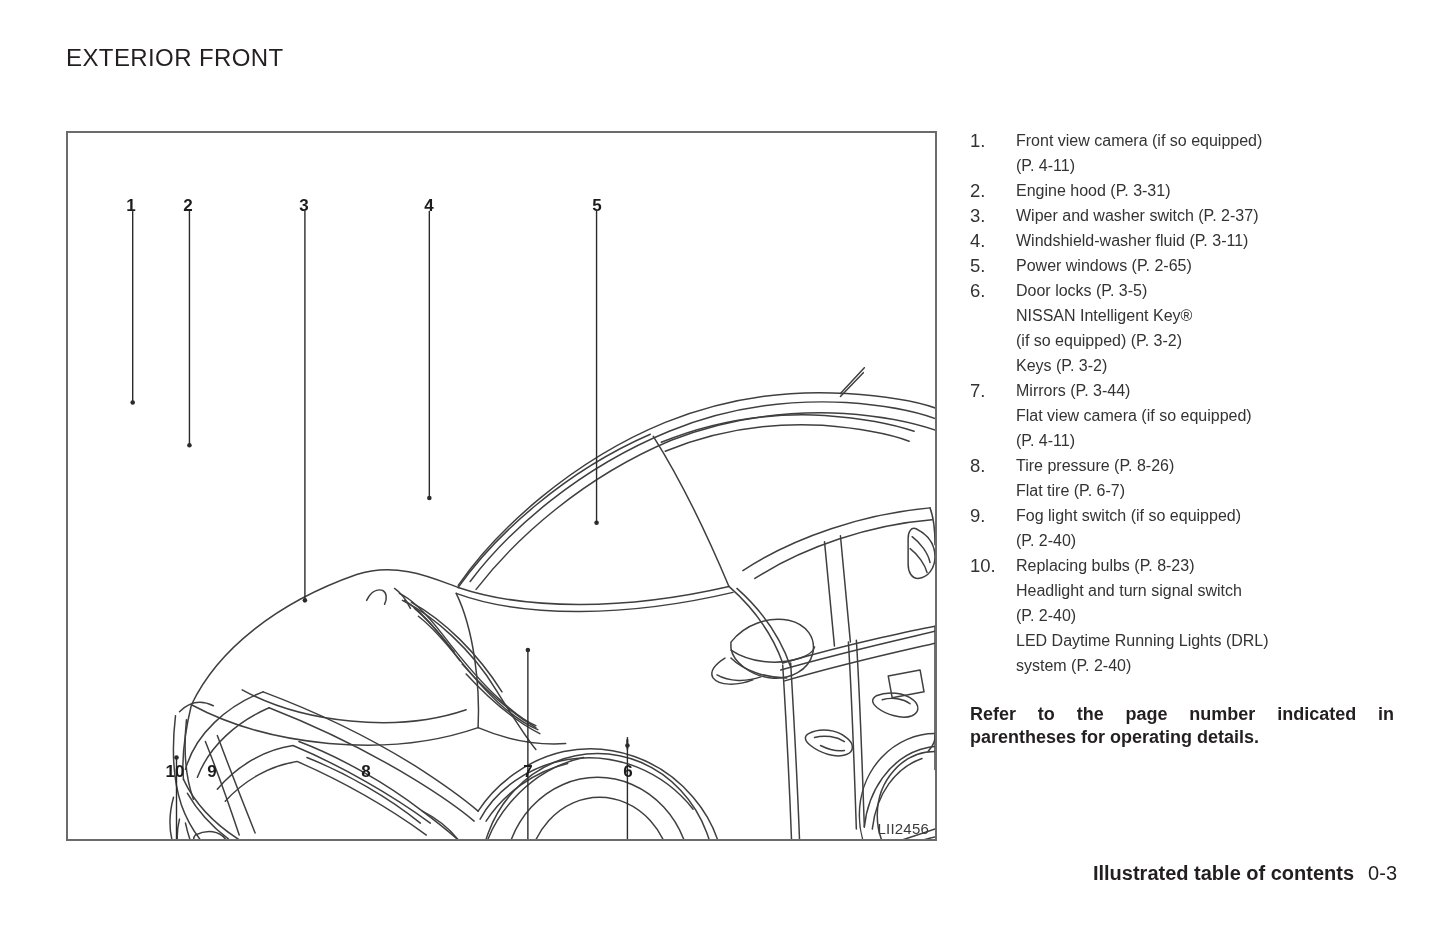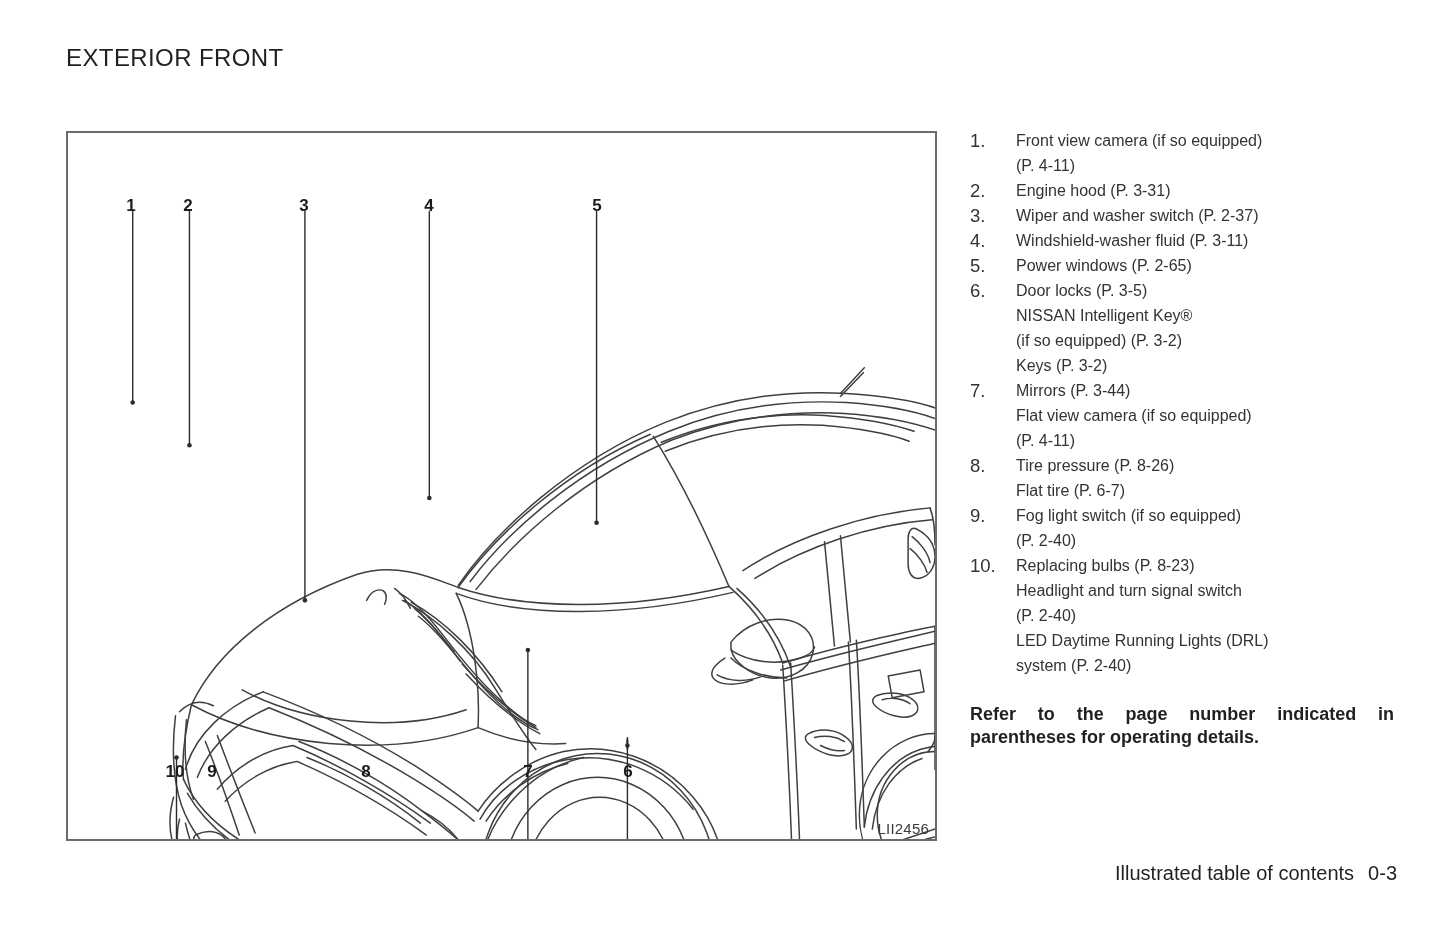--- a/index.html
+++ b/index.html
@@ -107,21 +107,21 @@
   
   #page-footer {
     position: absolute;
     right: 48px;
     top: 862px;
     font-size: 20px;
     color: #231f20;
     white-space: nowrap;
   }
   #footer-label {
-    font-weight: normal;
+    font-weight: bold;
   }
   #footer-page {
     margin-left: 14px;
     font-weight: normal;
   }
 
   
   .callout-num {
     position: absolute;
     font-size: 17px;

